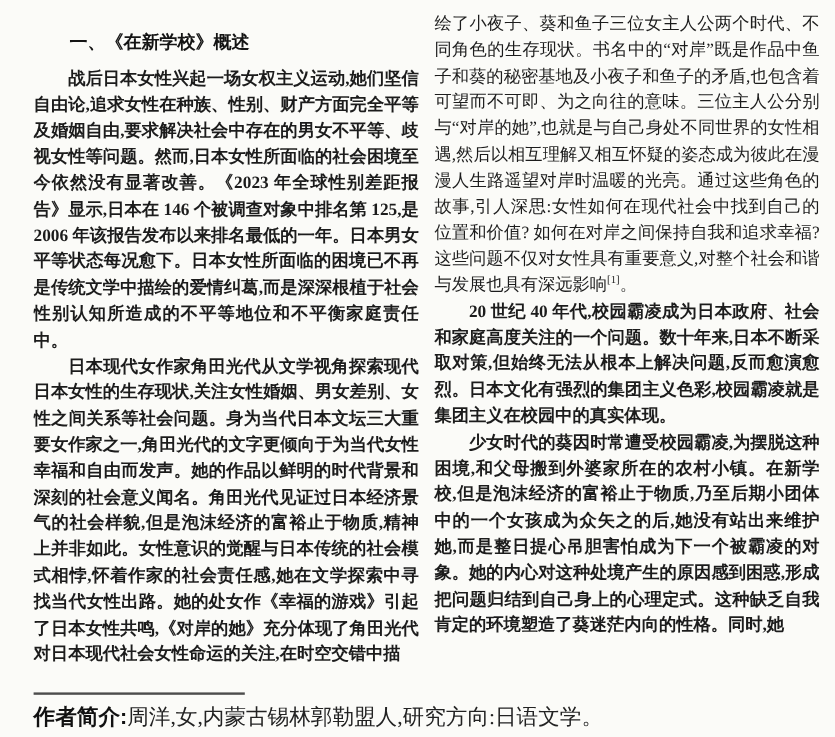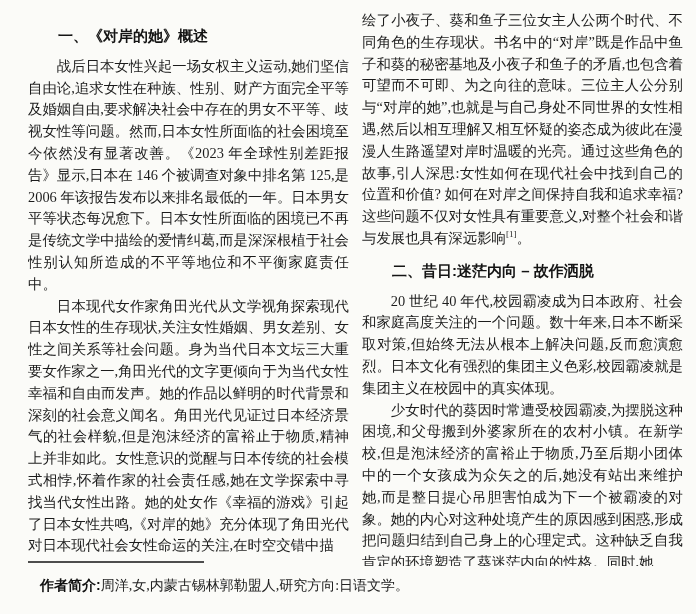--- a/index.html
+++ b/index.html
@@ -34,64 +34,63 @@
     font-family:"Liberation Sans","DejaVu Sans",sans-serif;
     font-size:15px;
     font-weight:bold;
     text-indent:2em;
     margin:0 0 9px 0;
     color:#141414;
     text-align:left;
   }
   .heading-mid{margin:10px 0 9px 0;}
   .para{margin:0;}
-  .indent{text-indent:2em;}
+  .indent{text-indent:2em;font-weight:bold;}
   .ref{
     font-size:9px;
     vertical-align:super;
     line-height:0;
   }
   .footer{
     position:absolute;
     left:28px;right:13px;bottom:6px;
   }
   .footnote-rule{
     width:176px;
     height:0;
     border-top:2px solid #4d4d4d;
     margin:0 0 8px 0;
   }
   .footer-line{
-    margin:12px;
-    font-size:14px;
+    margin:0;
+    font-size:18px;
     line-height:21.5px;
     color:#222;
   }
   .flabel{
     font-family:"Liberation Sans","DejaVu Sans",sans-serif;
     font-weight:bold;
     color:#111;
   }
 </style>
 </head>
 <body>
 
 <div class="page">
 
   <div class="columns">
 
     <div class="col col-left">
-      <h2 class="heading">一、《对岸的她》概述</h2>
+      <h2 class="heading">一、《在新学校》概述</h2>
       <p class="para indent">战后日本女性兴起一场女权主义运动,她们坚信自由论,追求女性在种族、性别、财产方面完全平等及婚姻自由,要求解决社会中存在的男女不平等、歧视女性等问题。然而,日本女性所面临的社会困境至今依然没有显著改善。《2023 年全球性别差距报告》显示,日本在 146 个被调查对象中排名第 125,是 2006 年该报告发布以来排名最低的一年。日本男女平等状态每况愈下。日本女性所面临的困境已不再是传统文学中描绘的爱情纠葛,而是深深根植于社会性别认知所造成的不平等地位和不平衡家庭责任中。</p>
       <p class="para indent">日本现代女作家角田光代从文学视角探索现代日本女性的生存现状,关注女性婚姻、男女差别、女性之间关系等社会问题。身为当代日本文坛三大重要女作家之一,角田光代的文字更倾向于为当代女性幸福和自由而发声。她的作品以鲜明的时代背景和深刻的社会意义闻名。角田光代见证过日本经济景气的社会样貌,但是泡沫经济的富裕止于物质,精神上并非如此。女性意识的觉醒与日本传统的社会模式相悖,怀着作家的社会责任感,她在文学探索中寻找当代女性出路。她的处女作《幸福的游戏》引起了日本女性共鸣,《对岸的她》充分体现了角田光代对日本现代社会女性命运的关注,在时空交错中描</p>
     </div>
 
     <div class="col col-right">
       <p class="para"><span>绘了小夜子、葵和鱼子三位女主人公两个时代、不同角色的生存现状。书名中的“对岸”既是作品中鱼子和葵的秘密基地及小夜子和鱼子的矛盾,也包含着可望而不可即、为之向往的意味。三位主人公分别与“对岸的她”,也就是与自己身处不同世界的女性相遇,然后以相互理解又相互怀疑的姿态成为彼此在漫漫人生路遥望对岸时温暖的光亮。通过这些角色的故事,引人深思:女性如何在现代社会中找到自己的位置和价值? 如何在对岸之间保持自我和追求幸福? 这些问题不仅对女性具有重要意义,对整个社会和谐与发展也具有深远影响</span><span class="ref">[1]</span><span>。</span></p>
-      <h2 class="heading heading-mid">二、昔日:迷茫内向 – 故作洒脱</h2>
       <p class="para indent">20 世纪 40 年代,校园霸凌成为日本政府、社会和家庭高度关注的一个问题。数十年来,日本不断采取对策,但始终无法从根本上解决问题,反而愈演愈烈。日本文化有强烈的集团主义色彩,校园霸凌就是集团主义在校园中的真实体现。</p>
       <p class="para indent">少女时代的葵因时常遭受校园霸凌,为摆脱这种困境,和父母搬到外婆家所在的农村小镇。在新学校,但是泡沫经济的富裕止于物质,乃至后期小团体中的一个女孩成为众矢之的后,她没有站出来维护她,而是整日提心吊胆害怕成为下一个被霸凌的对象。她的内心对这种处境产生的原因感到困惑,形成把问题归结到自己身上的心理定式。这种缺乏自我肯定的环境塑造了葵迷茫内向的性格。同时,她</p>
     </div>
 
   </div>
 
   <div class="footer">
     <div class="footnote-rule"></div>
     <p class="footer-line"><span class="flabel">作者简介:</span><span>周洋,女,内蒙古锡林郭勒盟人,研究方向:日语文学。</span></p>
   </div>

